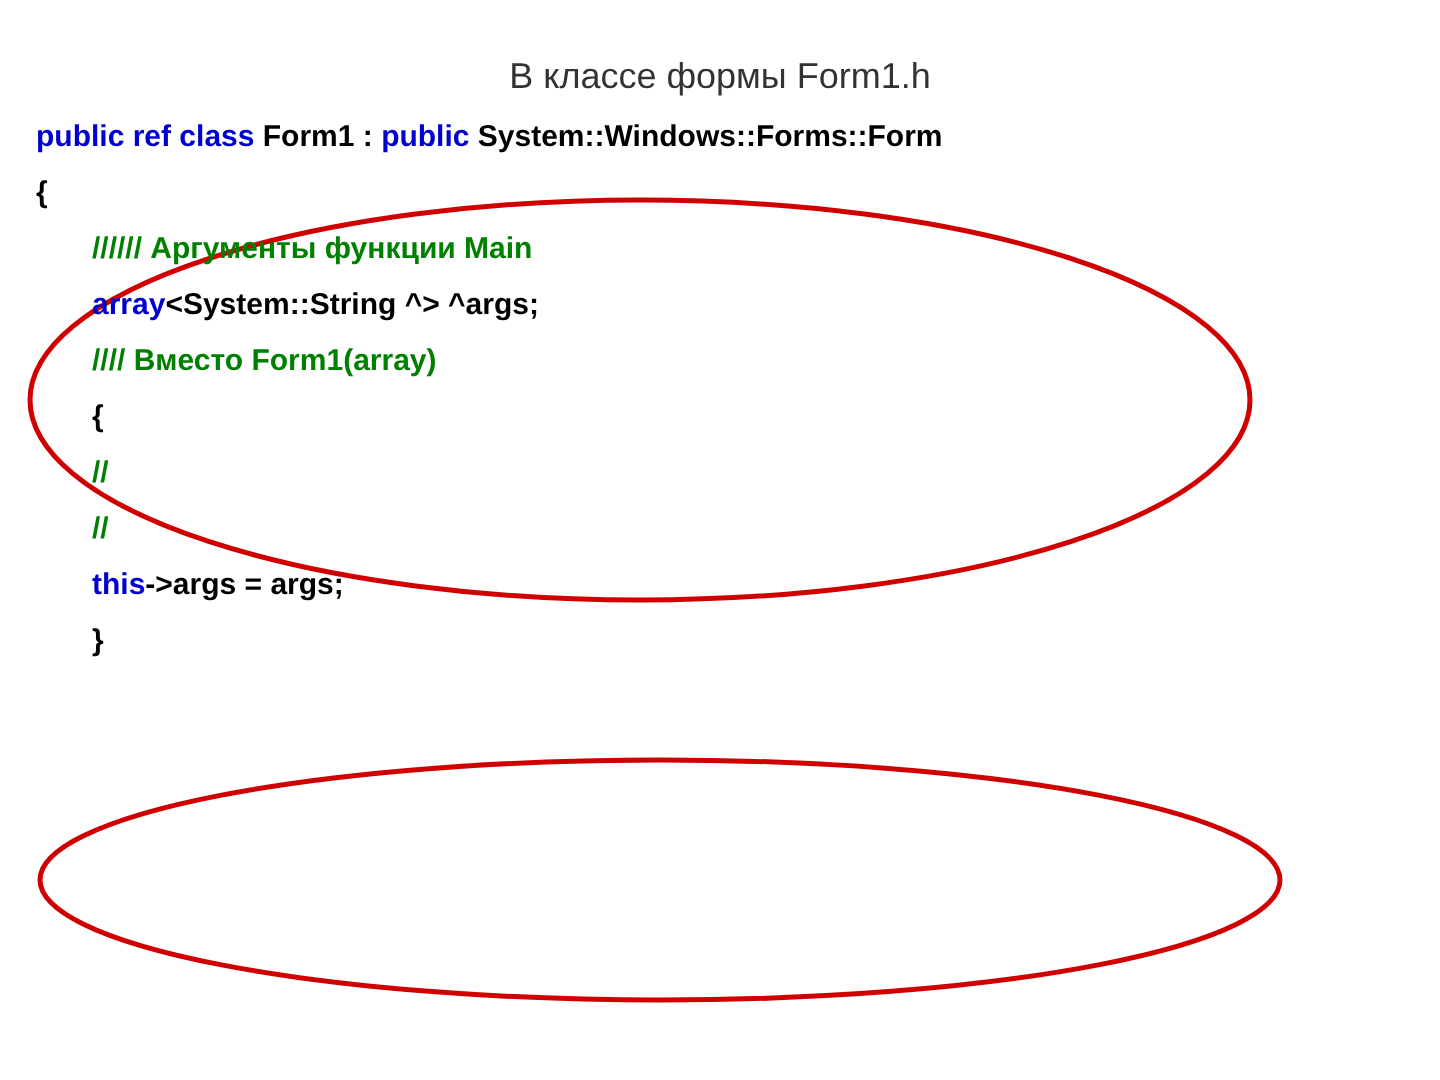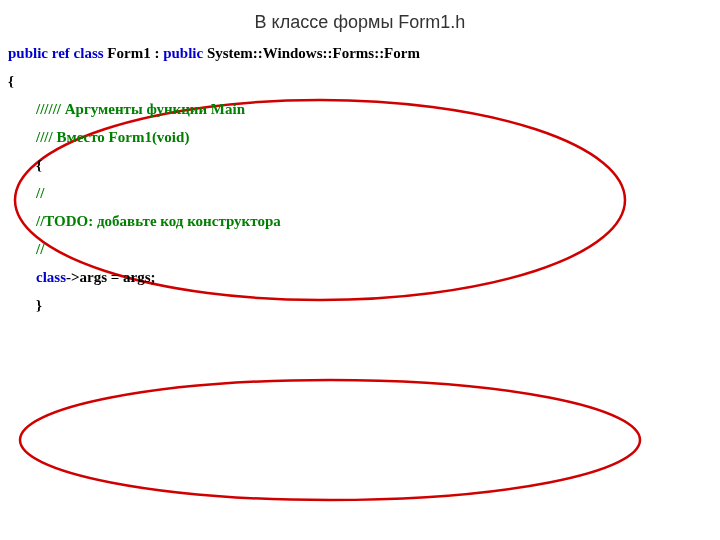--- a/index.html
+++ b/index.html
@@ -11,27 +11,28 @@
     font-family: Arial, sans-serif;
     position: relative;
     overflow: hidden;
   }
   .title {
     text-align: center;
     font-size: 18px;
     color: #333;
     padding-top: 12px;
     padding-bottom: 6px;
+    margin-top: 16px;
   }
   .code {
-    font-family: Liberation Serif, serif;
+    font-family: Liberation Sans, sans-serif;
     font-weight: bold;
     font-size: 15px;
     line-height: 28px;
-    padding-left: 8px;
+    padding-left: 18px;
     color: #000;
     position: relative;
     z-index: 2;
   }
   .ind1 { padding-left: 28px; display: inline-block; text-align: right; }
   .ind2 { padding-left: 56px; display: inline-block; }
   .kw { color: #0000d0; }
   .cm { color: #008000; }
   svg.annot {
     position: absolute;
@@ -48,20 +49,20 @@
 
 <svg class="annot" width="720" height="540">
   <ellipse cx="320" cy="200" rx="305" ry="100" fill="none" stroke="#d00000" stroke-width="2.5"></ellipse>
   <ellipse cx="330" cy="440" rx="310" ry="60" fill="none" stroke="#d00000" stroke-width="2.5"></ellipse>
 </svg>
 
 <div class="code">
   <div><span class="kw">public</span><span class="kw"> ref class</span><span> Form1 : </span><span class="kw">public</span><span> System::Windows::Forms::Form</span></div>
   <div><span>{</span></div>
   <div><span class="ind1 cm">////// Аргументы функции Main</span></div>
-  <div><span class="ind1 cm">//// Вместо Form1(void)</span></div>
+  <div><span class="ind1"><span class="kw">array</span><span>&lt;System::String ^&gt; ^args;</span></span></div>
+  <div><span class="ind1 cm">//// Вместо Form1(array)</span></div>
   <div><span class="ind1">{</span></div>
   <div><span class="ind1 cm">//</span></div>
-  <div><span class="ind1 cm">//TODO: добавьте код конструктора</span></div>
   <div><span class="ind1 cm">//</span></div>
-  <div><span class="ind1"><span class="kw">class</span><span>-&gt;args = args;</span></span></div>
+  <div><span class="ind1"><span class="kw">this</span><span>-&gt;args = args;</span></span></div>
   <div><span class="ind1">}</span></div>
 </div>
 
 </body></html>

